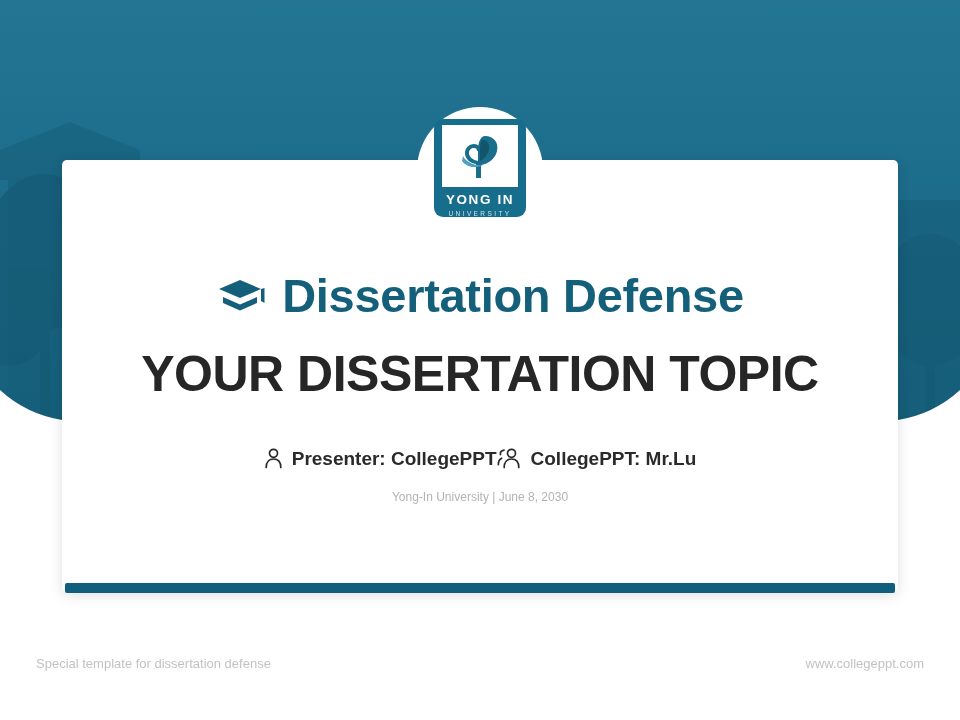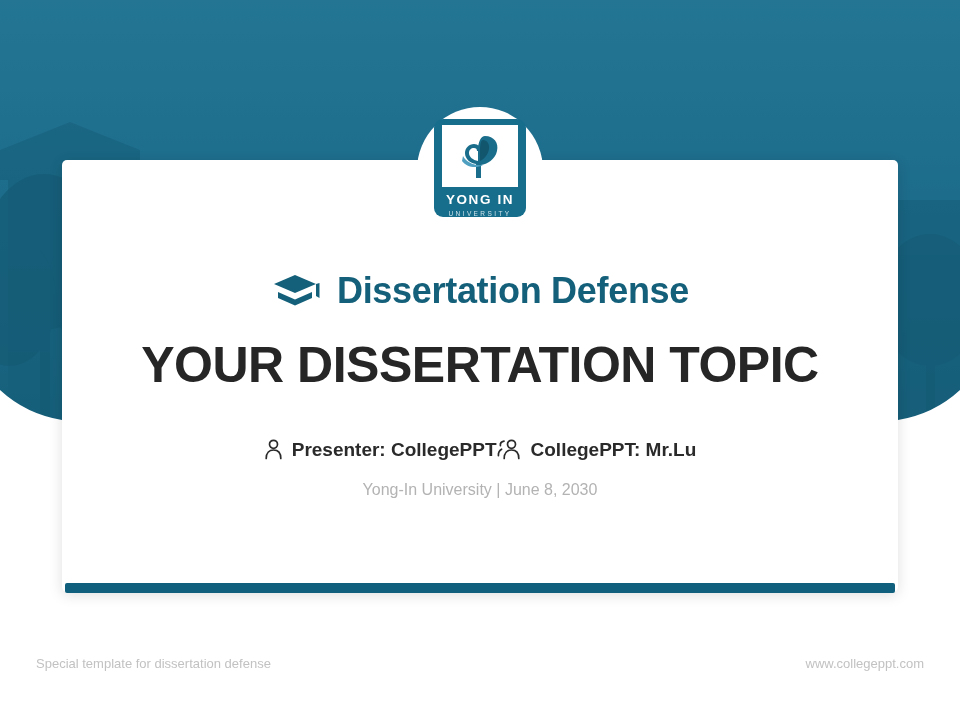--- a/index.html
+++ b/index.html
@@ -118,21 +118,21 @@
 
   .eyebrow-row {
     display:flex;
     align-items:center;
     gap:14px;
     margin-top:112px;
   }
   .cap-icon { display:block; }
   .eyebrow {
     color:#14607a;
-    font-size:36px;
+    font-size:47px;
     font-weight:700;
     letter-spacing:-.3px;
     line-height:1;
   }
 
   .headline {
     margin-top:28px;
     color:#262626;
     font-size:50px;
     font-weight:700;
@@ -156,21 +156,21 @@
     color:#2a2a2a;
     font-size:19px;
     font-weight:700;
     line-height:1;
     white-space:nowrap;
   }
 
   .meta {
     margin-top:22px;
     color:#b3b3b3;
-    font-size:16px;
+    font-size:12px;
     font-weight:400;
     line-height:1;
   }
 
   
   .footer {
     position:absolute;
     left:0; bottom:0;
     width:960px; height:88px;
     display:flex;

